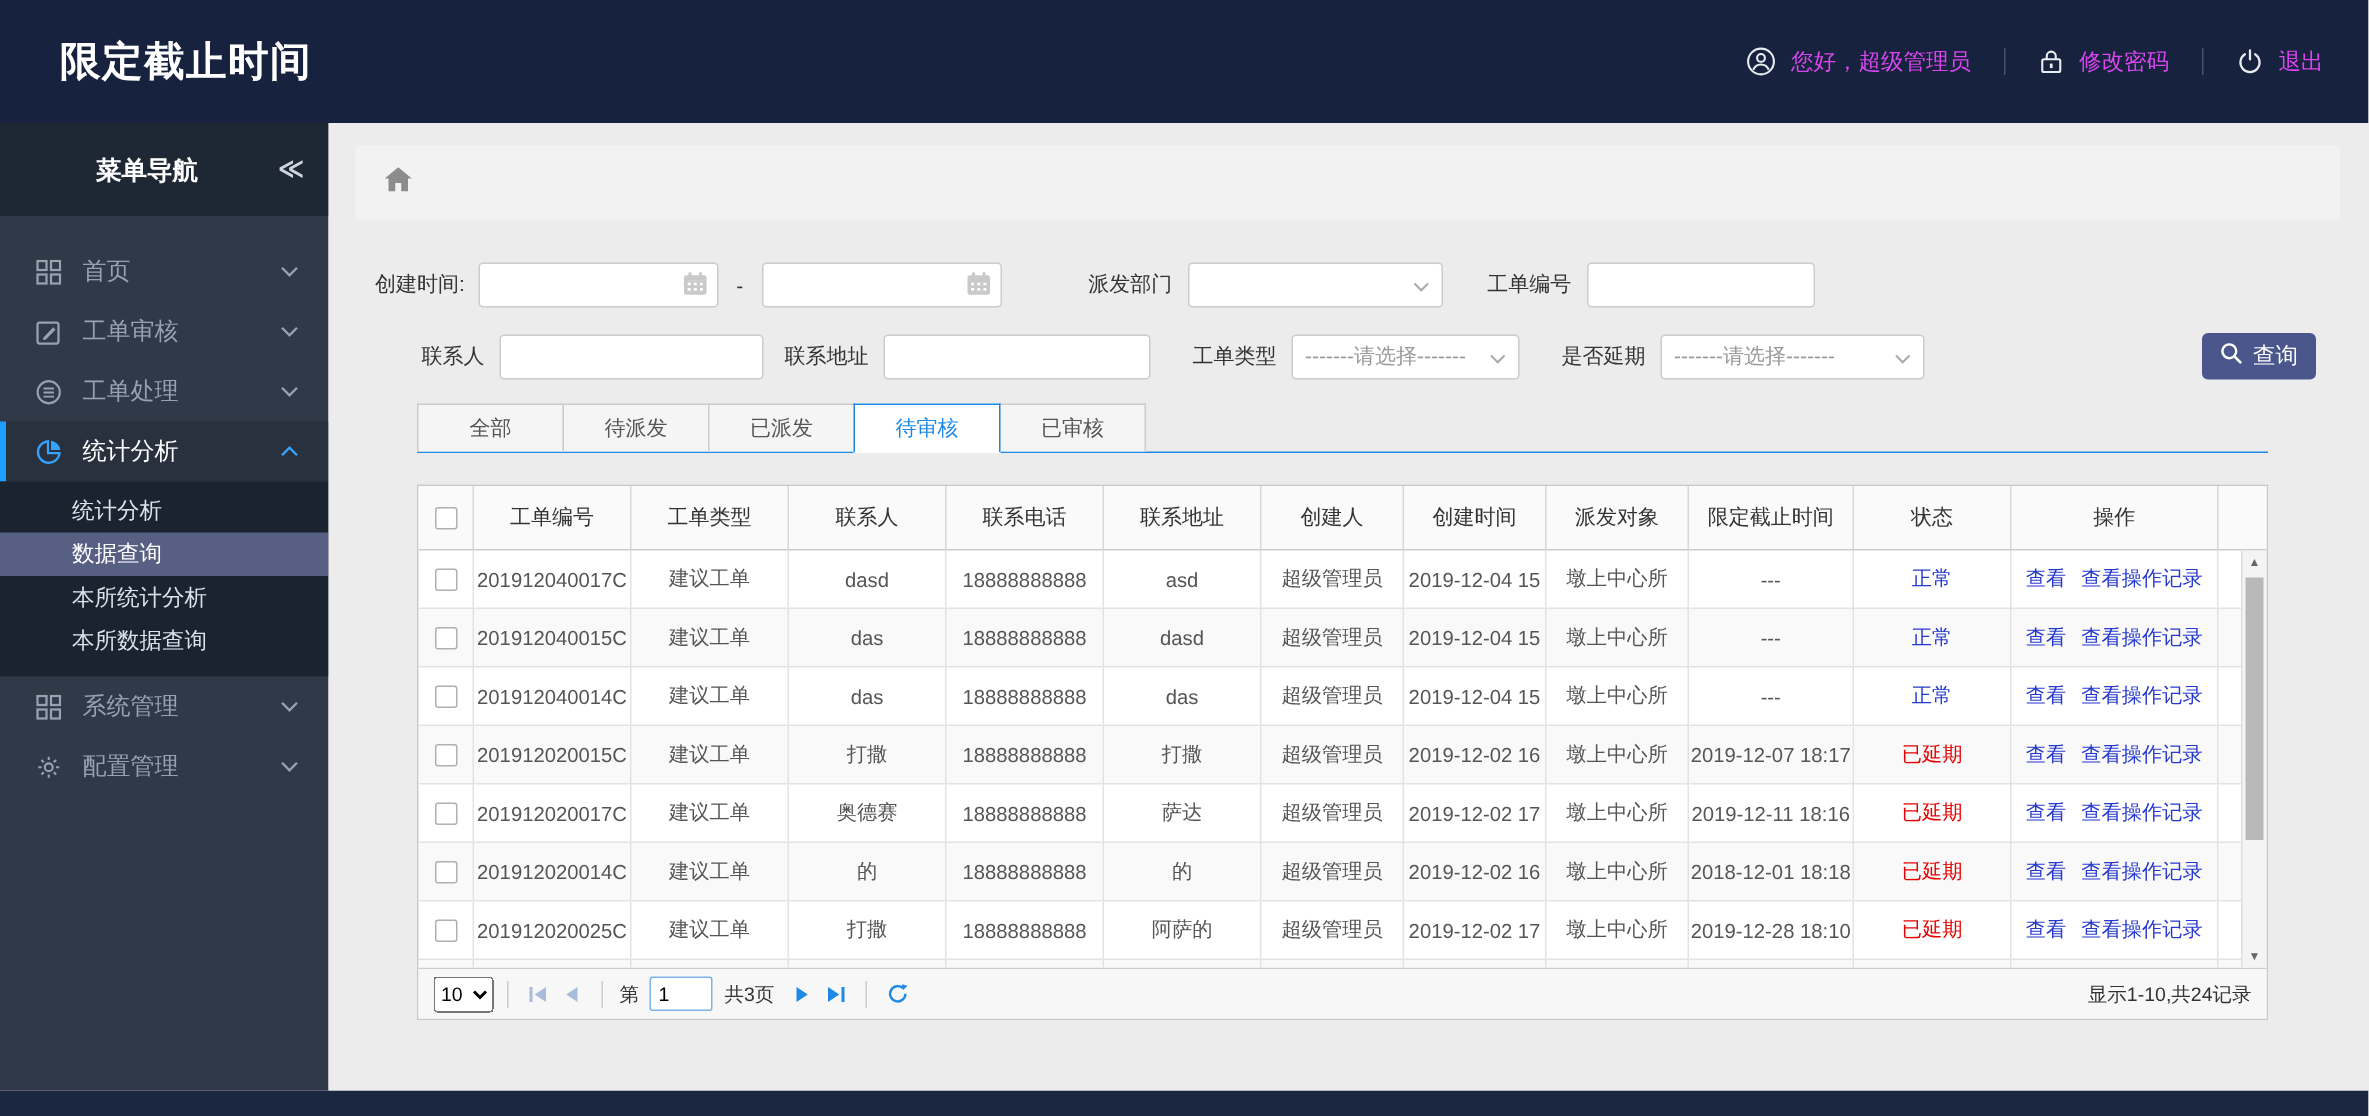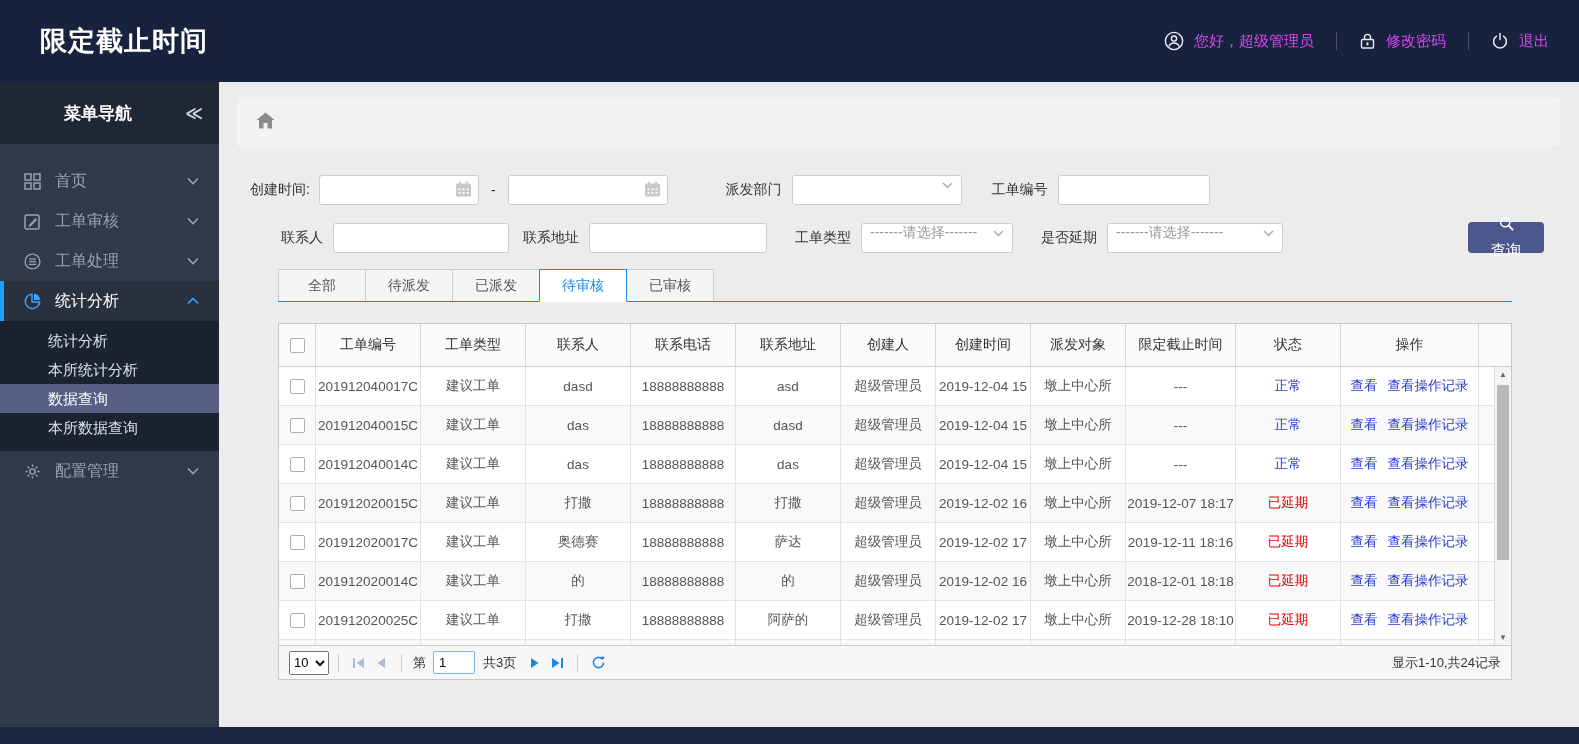--- a/index.html
+++ b/index.html
@@ -41,27 +41,27 @@
   .breadcrumb { height:50px; background:#f2f2f2; border-radius:3px; display:flex; align-items:center; padding-left:19px; }
 
   .filters { margin-top:27px; margin-left:13px; font-size:14px; color:#333; }
   .f-row { display:flex; align-items:center; height:31px; }
   .f-row + .f-row { margin-top:17px; }
   .f-label { white-space:nowrap; }
   .tbox { height:30px; background:#fff; border:1px solid #ccc; border-radius:3px; font-size:14px; color:#333; padding:0 8px; outline:none; font-family:inherit; }
   .datebox { position:relative; margin-left:9px; }
   .datebox input { width:160px; padding-right:30px; }
   .cal-icon { position:absolute; right:7px; top:6px; pointer-events:none; }
-  .selectbox { height:30px; background:#fff; border:1px solid #ccc; border-radius:3px; display:flex; padding:0 8px; color:#999; font-size:14px; cursor:pointer; position:relative; }
+  .selectbox { height:30px; background:#fff; border:1px solid #ccc; border-radius:3px; display:flex; align-items:center; padding:0 8px; color:#999; font-size:14px; cursor:pointer; position:relative; }
   .selectbox .chev { margin-left:auto; color:#aaa; }
-  .search-btn { margin-left:auto; margin-right:16px; width:76px; height:31px; background:#4a568c; border:none; border-radius:4px; color:#fff; font-size:15px; display:flex; align-items:center; justify-content:center; gap:7px; cursor:pointer; font-family:inherit;flex-direction:column; }
+  .search-btn { margin-left:auto; margin-right:16px; width:76px; height:31px; background:#4a568c; border:none; border-radius:4px; color:#fff; font-size:15px; display:flex; align-items:center; justify-content:center; gap:7px; cursor:pointer; font-family:inherit; }
 
   
   .tabs { margin-top:16px; margin-left:41px; display:flex; border-bottom:1px solid #1e88e5; width:1234px; }
-  .tab { width:88px; height:32px; line-height:31px; text-align:center; font-size:14px; color:#555; background:#f5f5f5; border:1px solid #ccc; border-bottom:none; margin-right:-1px; cursor:pointer; }
+  .tab { width:98px; height:32px; line-height:31px; text-align:center; font-size:14px; color:#555; background:#f5f5f5; border:1px solid #ccc; border-bottom:none; margin-right:-1px; cursor:pointer; }
   .tab.active { background:#fff; color:#1e88e5; border:1px solid #1e88e5; border-bottom:1px solid #fff; margin-bottom:-1px; height:33px; z-index:2; position:relative; }
 
   
   .table-frame { margin-top:21px; margin-left:41px; width:1234px; border:1px solid #c9c9c9; background:#fff; }
   .tgrid { display:grid; grid-template-columns:37px 105px 105px 105px 105px 105px 95px 95px 95px 110px 105px 138px 17px; align-items:stretch; }
   .th-row { background:#fafafa; border-bottom:1px solid #ccc; }
   .th { height:42px; display:flex; align-items:center; justify-content:center; font-size:14px; color:#333; border-right:1px solid #d8d8d8; white-space:nowrap; overflow:hidden; }
   .th:last-child { border-right:none; }
   .tbody { height:278px; overflow:hidden; position:relative; }
   .trow { border-bottom:1px solid #e3e3e3; }
@@ -195,23 +195,41 @@
           </span>
           <span class="mi-label">统计分析</span>
           <span class="mi-chevron up">
             <svg width="12" height="8" viewBox="0 0 12 8">
               <polyline points="1,1.5 6,6.5 11,1.5" fill="none" stroke="currentColor" stroke-width="1.6"></polyline>
             </svg>
           </span>
         </div>
         <div class="submenu">
           <div class="submenu-item">统计分析</div>
+          <div class="submenu-item selected">数据查询</div>
           <div class="submenu-item">本所统计分析</div>
-          <div class="submenu-item selected">数据查询</div>
           <div class="submenu-item">本所数据查询</div>
+        </div>
+        <div class="menu-item">
+          <span class="mi-icon">
+            <svg width="17" height="17" viewBox="0 0 17 17">
+              <g fill="none" stroke="currentColor" stroke-width="1.5">
+                <rect x="1" y="1" width="6" height="6"></rect>
+                <rect x="10" y="1" width="6" height="6"></rect>
+                <rect x="1" y="10" width="6" height="6"></rect>
+                <rect x="10" y="10" width="6" height="6"></rect>
+              </g>
+            </svg>
+          </span>
+          <span class="mi-label">系统管理</span>
+          <span class="mi-chevron">
+            <svg width="12" height="8" viewBox="0 0 12 8">
+              <polyline points="1,1.5 6,6.5 11,1.5" fill="none" stroke="currentColor" stroke-width="1.6"></polyline>
+            </svg>
+          </span>
         </div>
         <div class="menu-item">
           <span class="mi-icon">
             <svg width="17" height="17" viewBox="0 0 17 17">
               <g fill="none" stroke="currentColor" stroke-width="1.4">
                 <circle cx="8.5" cy="8.5" r="2.6"></circle>
                 <path d="M8.5 1.5v2.2M8.5 13.3v2.2M1.5 8.5h2.2M13.3 8.5h2.2M3.6 3.6l1.6 1.6M11.8 11.8l1.6 1.6M13.4 3.6l-1.6 1.6M5.2 11.8l-1.6 1.6"></path>
               </g>
             </svg>
           </span>

